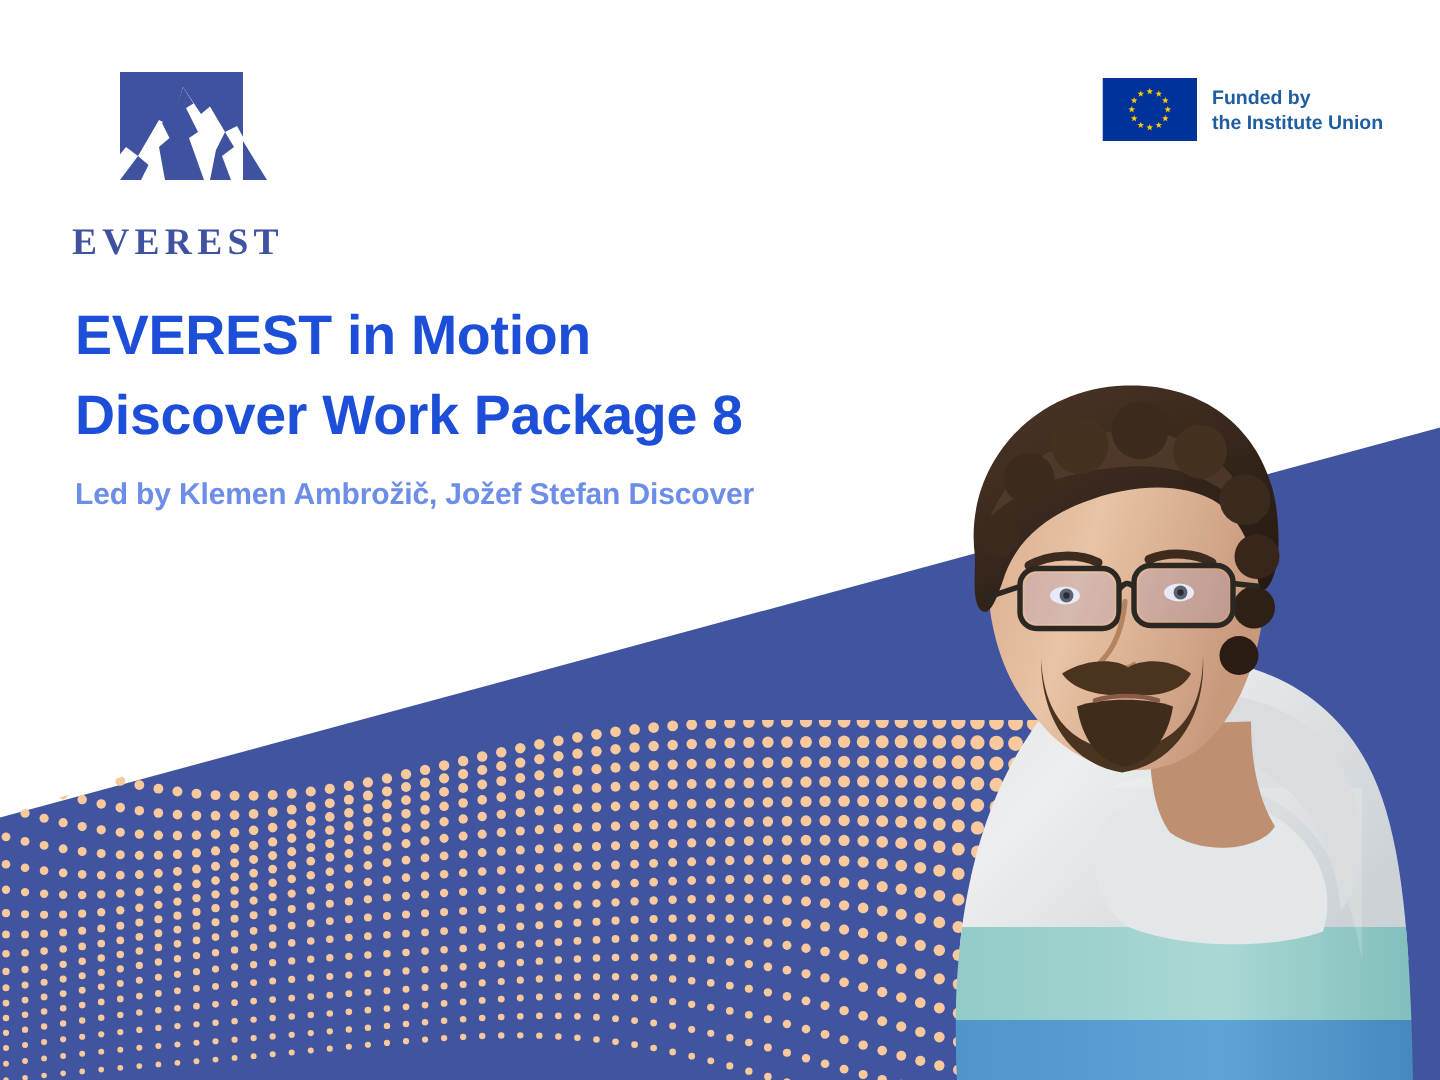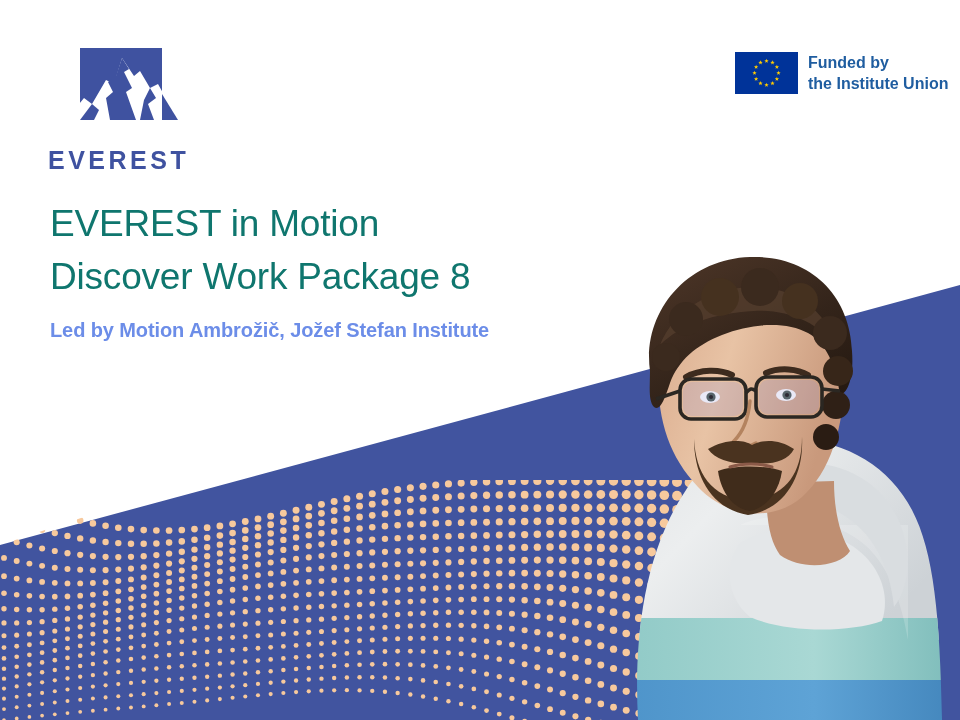--- a/index.html
+++ b/index.html
@@ -52,57 +52,57 @@
     width:130px; height:88px;
     margin-left:18px;
   }
   .logo-word {
     margin-top:8px;
     font-size:25px;
     font-weight:bold;
     letter-spacing:3.5px;
     color:#3F52A0;
     line-height:1;
-    font-family:Liberation Sans, sans-serif;
+    font-family:Liberation Serif, serif;
   }
 
   
   .eu-badge {
     position:absolute;
     left:735px; top:52px;
     width:195px; height:42px;
     display:flex;
     align-items:center;
     gap:10px;
     z-index:5;
   }
   .eu-flag {
     width:63px; height:42px;
     flex:0 0 auto;
   }
   .eu-text {
-    font-size:16px;
+    font-size:13px;
     font-weight:bold;
     line-height:1.32;
     color:#1F5DA0;
     white-space:nowrap;
     font-family:"Liberation Sans", sans-serif;
   }
 
   
   .title-block {
     position:absolute;
     left:50px; top:198px;
     z-index:6;
     width:620px;
   }
   .title-line {
     font-size:37px;
-    font-weight:normal;
-    color:#0f766e;
+    font-weight:bold;
+    color:#1d4ed8;
     line-height:1.42;
     letter-spacing:-0.2px;
     white-space:nowrap;
     font-family:"Liberation Sans", sans-serif;
   }
   .subtitle-line {
     margin-top:14px;
     font-size:20px;
     font-weight:bold;
     color:#6C8DE8;
@@ -1333,16 +1333,16 @@
     </svg>
     <div>
       <div class="eu-text">Funded by</div>
       <div class="eu-text">the Institute Union</div>
     </div>
   </div>
 
   <div class="title-block">
     <div class="title-line">EVEREST in Motion</div>
     <div class="title-line">Discover Work Package 8</div>
-    <div class="subtitle-line">Led by Motion Ambrožič, Jožef Stefan Institute</div>
+    <div class="subtitle-line">Led by Klemen Ambrožič, Jožef Stefan Discover</div>
   </div>
 
 </div>
 
 </body></html>

